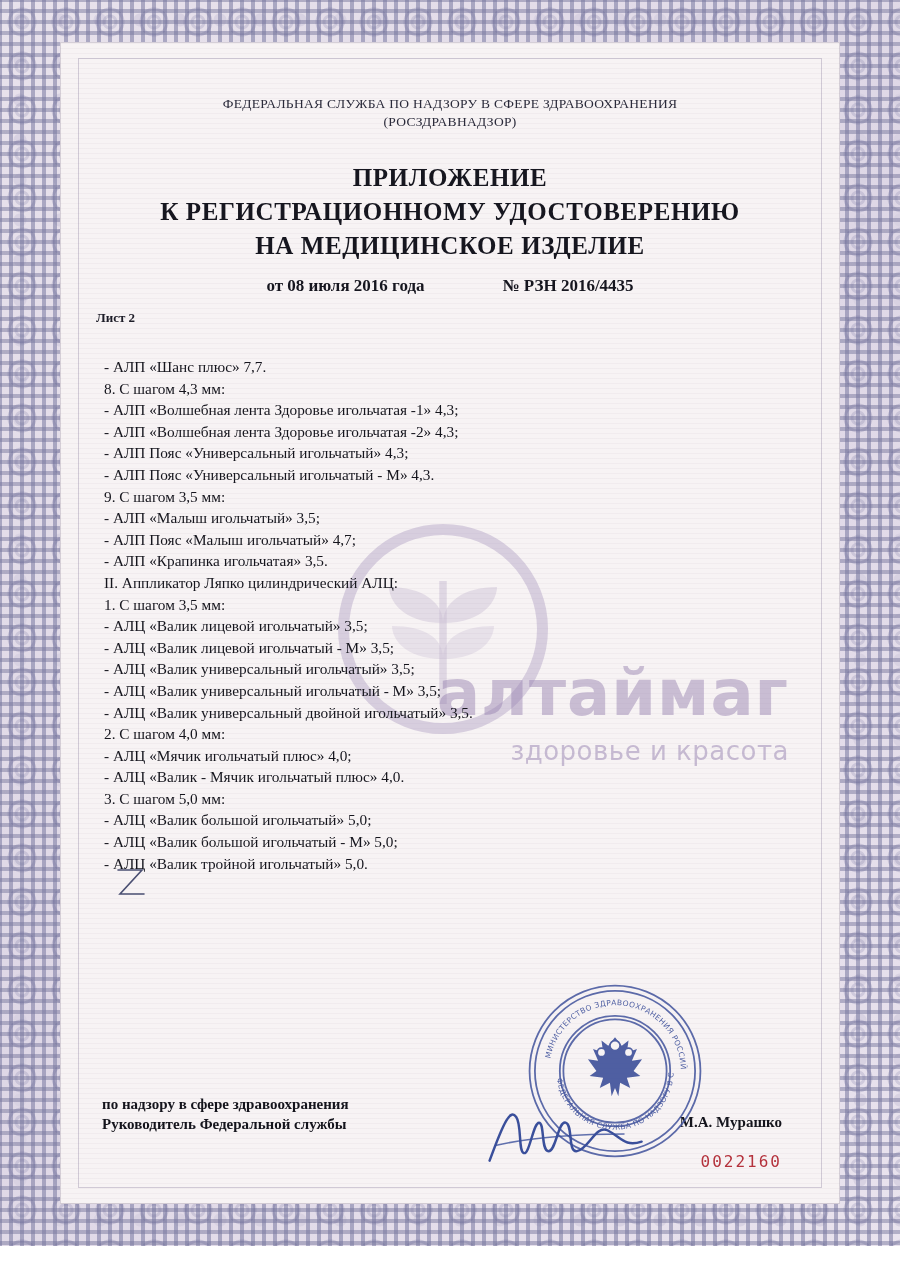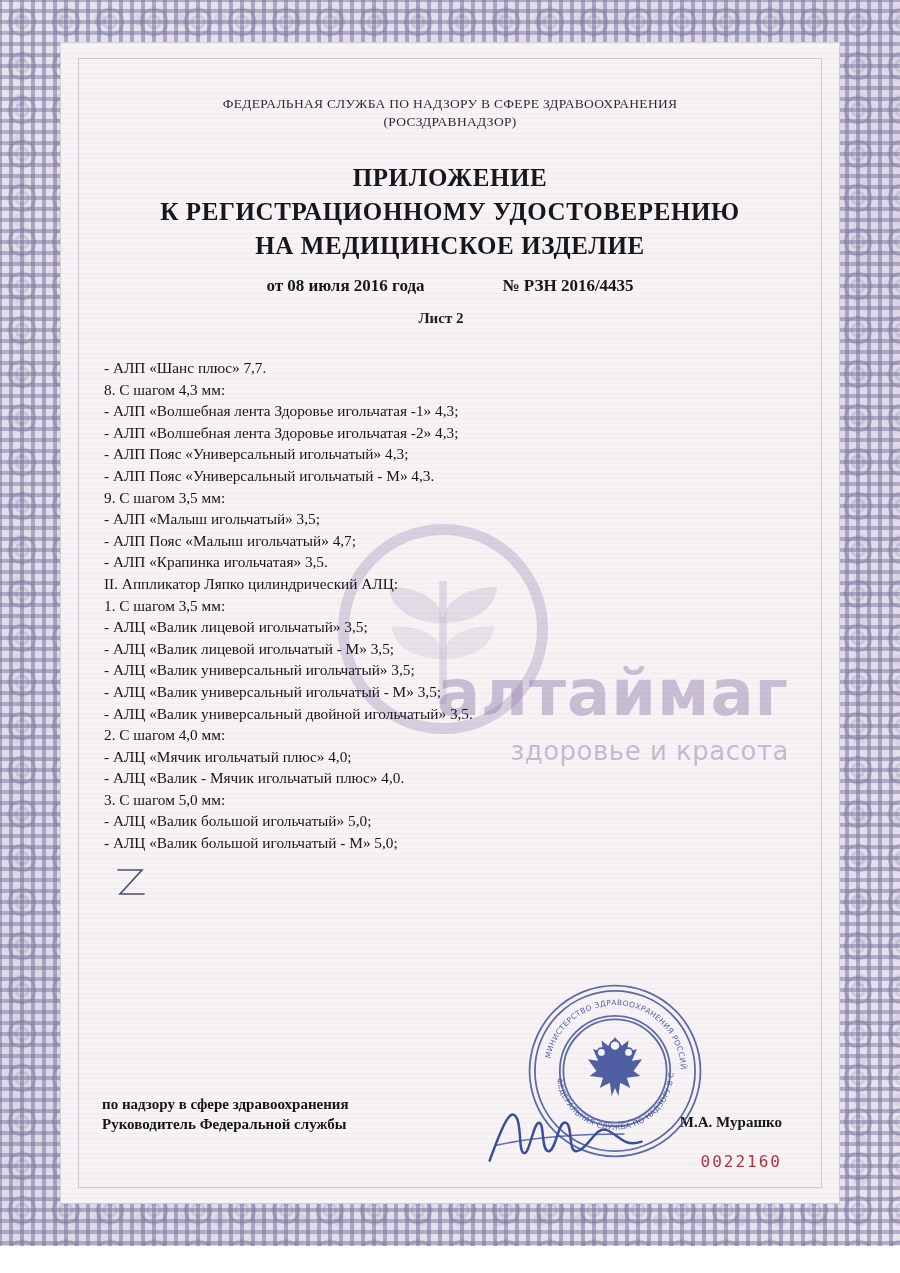--- a/index.html
+++ b/index.html
@@ -100,22 +100,22 @@
     margin-top: 16px;
     display: flex;
     justify-content: center;
     gap: 78px;
     font-size: 17px;
     font-weight: bold;
     color: #16161f;
   }
   .sheet {
     margin-top: 14px;
-    text-align: center;
-    font-size: 15px;
+    text-align: left;
+    font-size: 13px;
     font-weight: bold;
     color: #1d1d28;
     padding-right: 18px;
   }
 
   .list {
     margin-top: 30px;
     font-size: 15.3px;
     line-height: 21.6px;
     color: #15151d;
@@ -299,20 +299,21 @@
       <div>- АЛЦ «Валик лицевой игольчатый - М» 3,5;</div>
       <div>- АЛЦ «Валик универсальный игольчатый» 3,5;</div>
       <div>- АЛЦ «Валик универсальный игольчатый - М» 3,5;</div>
       <div>- АЛЦ «Валик универсальный двойной игольчатый» 3,5.</div>
       <div>2. С шагом 4,0 мм:</div>
       <div>- АЛЦ «Мячик игольчатый плюс» 4,0;</div>
       <div>- АЛЦ «Валик - Мячик игольчатый плюс» 4,0.</div>
       <div>3. С шагом 5,0 мм:</div>
       <div>- АЛЦ «Валик большой игольчатый» 5,0;</div>
       <div>- АЛЦ «Валик большой игольчатый - М» 5,0;</div>
+      <div>- АЛЦ «Валик тройной игольчатый» 5,0.</div>
     </div>
   </div>
 
   <svg class="scribble" viewBox="0 0 40 40">
     <path d="M6 8 L30 8 L8 32 L32 32" stroke="#4a4f72" stroke-width="1.6" fill="none" stroke-linecap="round"></path>
   </svg>
 
   <div class="footer">
     <div class="signer-title">
       <div>по надзору в сфере здравоохранения</div>

